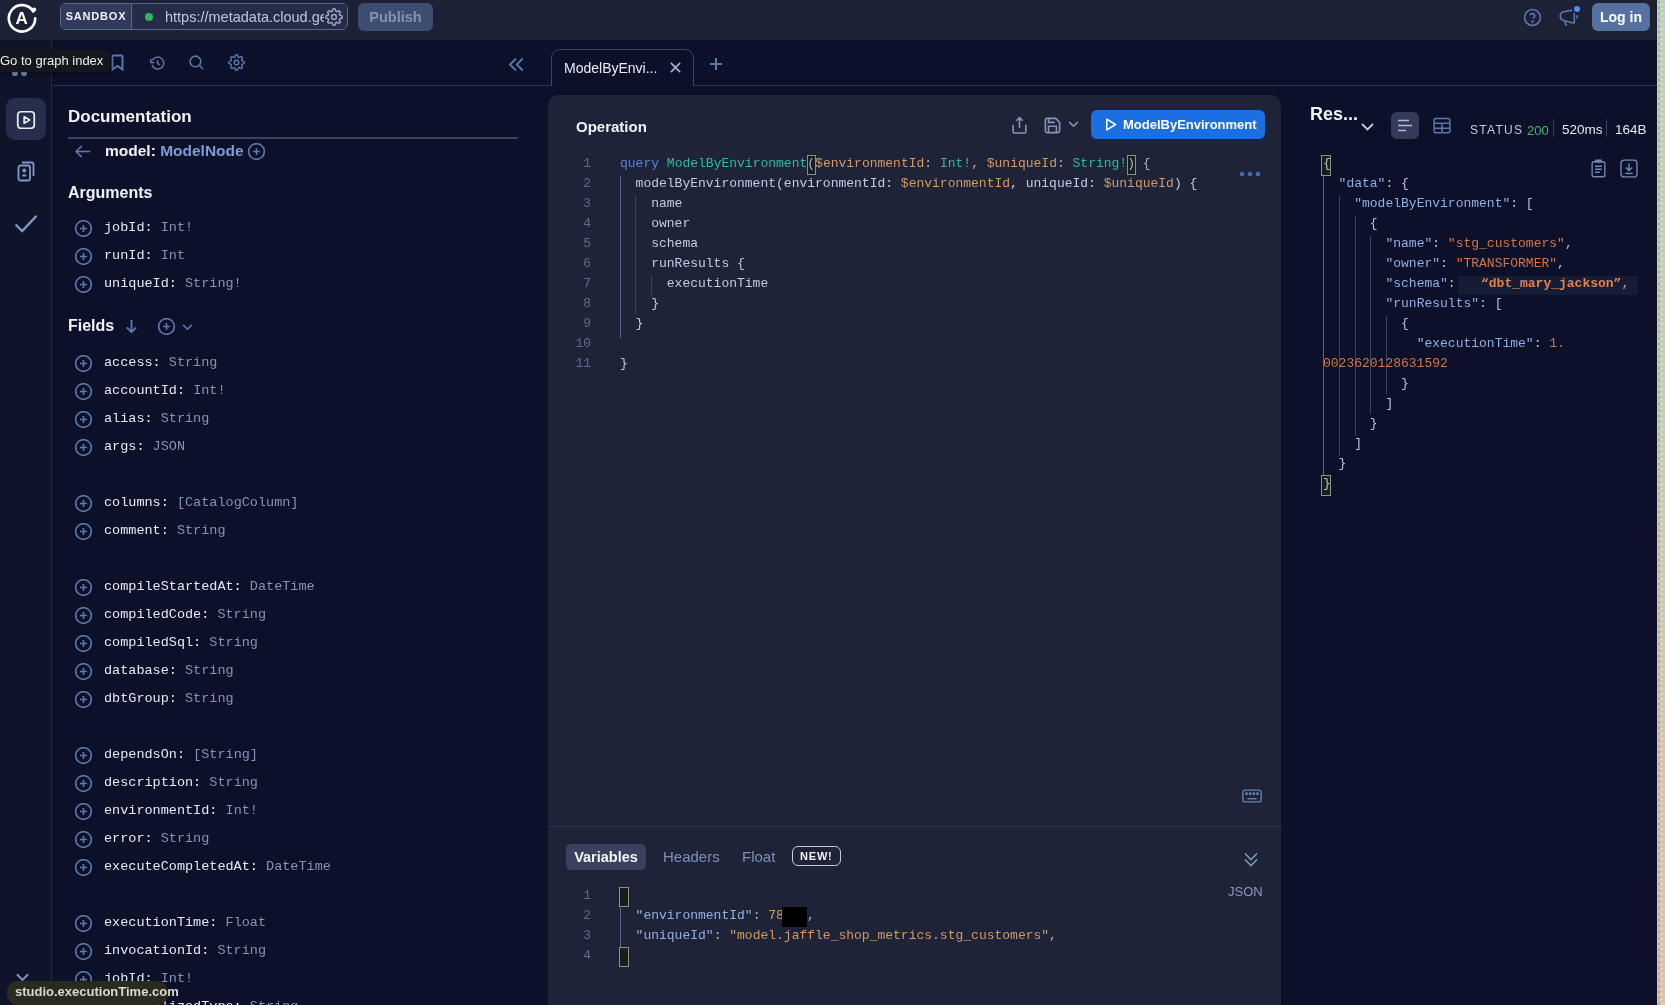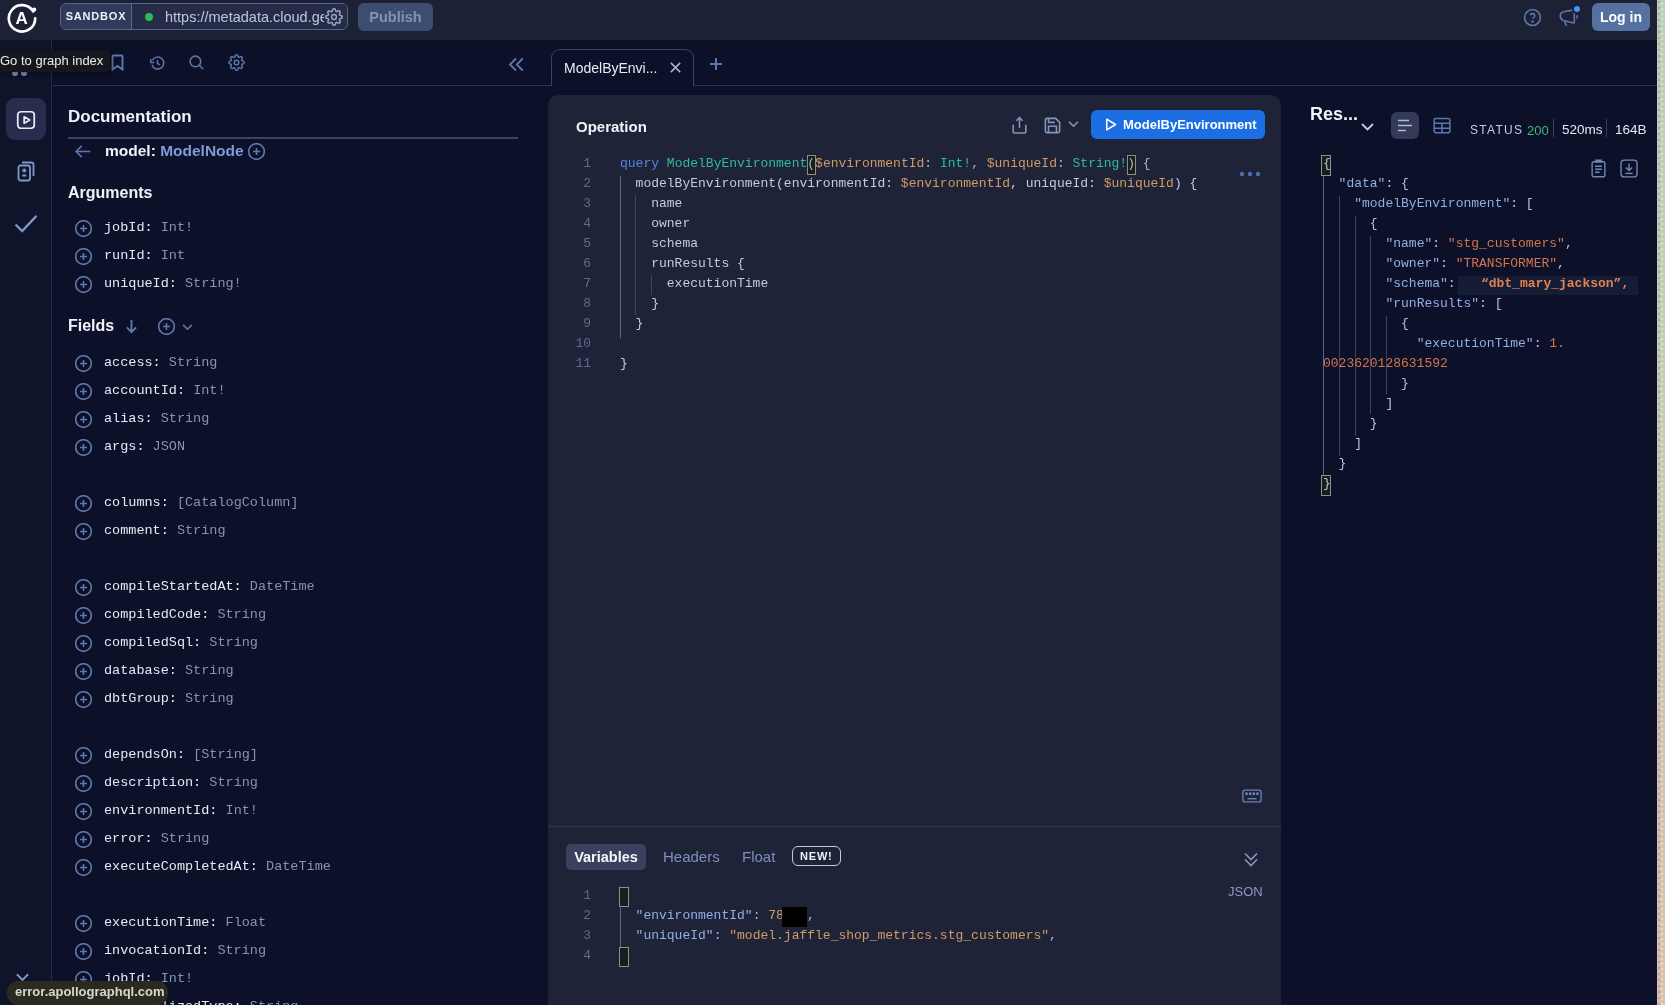--- a/index.html
+++ b/index.html
@@ -460,14 +460,14 @@
   <div class="jline" style="top:250px">            <span class="jkey">"executionTime"</span>: <span class="jstr">1.</span></div>
   <div class="jline" style="left:42px;top:270px"><span class="jstr">0023620128631592</span></div>
   <div class="jline" style="top:290px">          }</div>
   <div class="jline" style="top:310px">        ]</div>
   <div class="jline" style="top:330px">      }</div>
   <div class="jline" style="top:350px">    ]</div>
   <div class="jline" style="top:370px">  }</div>
   <div class="jline" style="top:390px">}</div>
 </div>
 <div id="stripe"></div>
-<div id="statuspill"><span>error.apollographql.com</span></div>
+<div id="statuspill"><span>studio.executionTime.com</span></div>
 <div id="tooltip">Go to graph index</div>
 
 </body></html>

